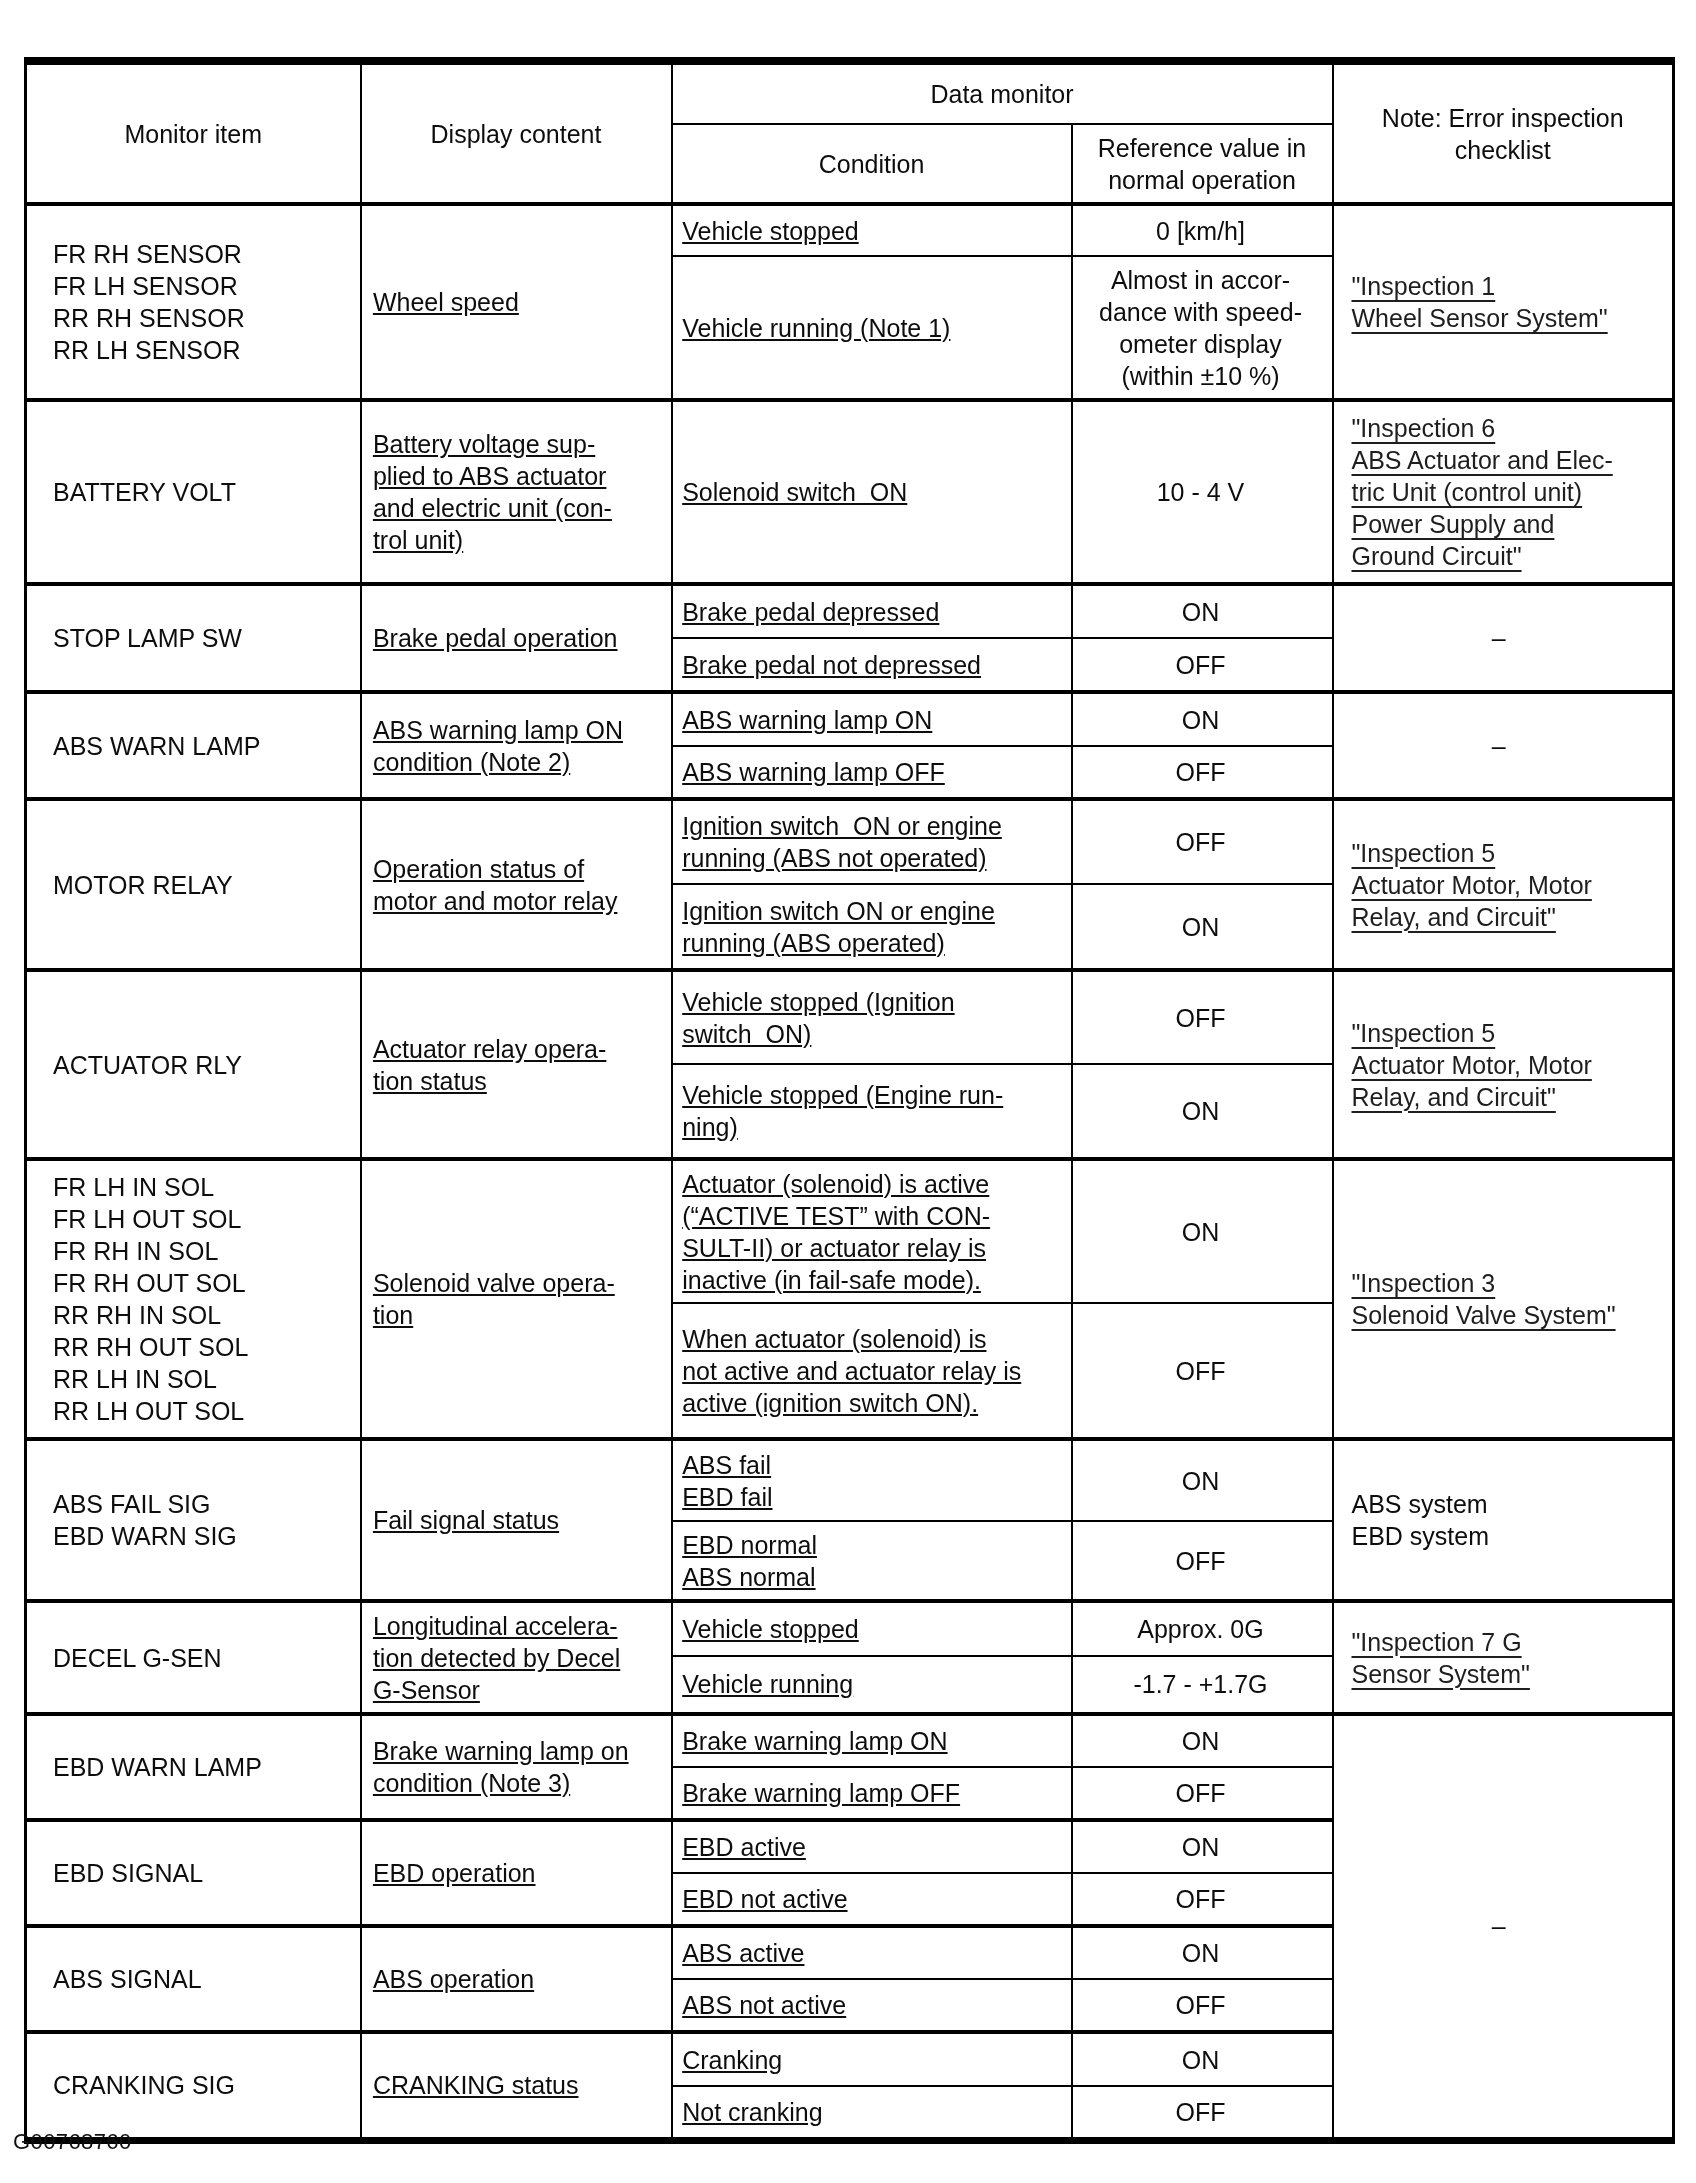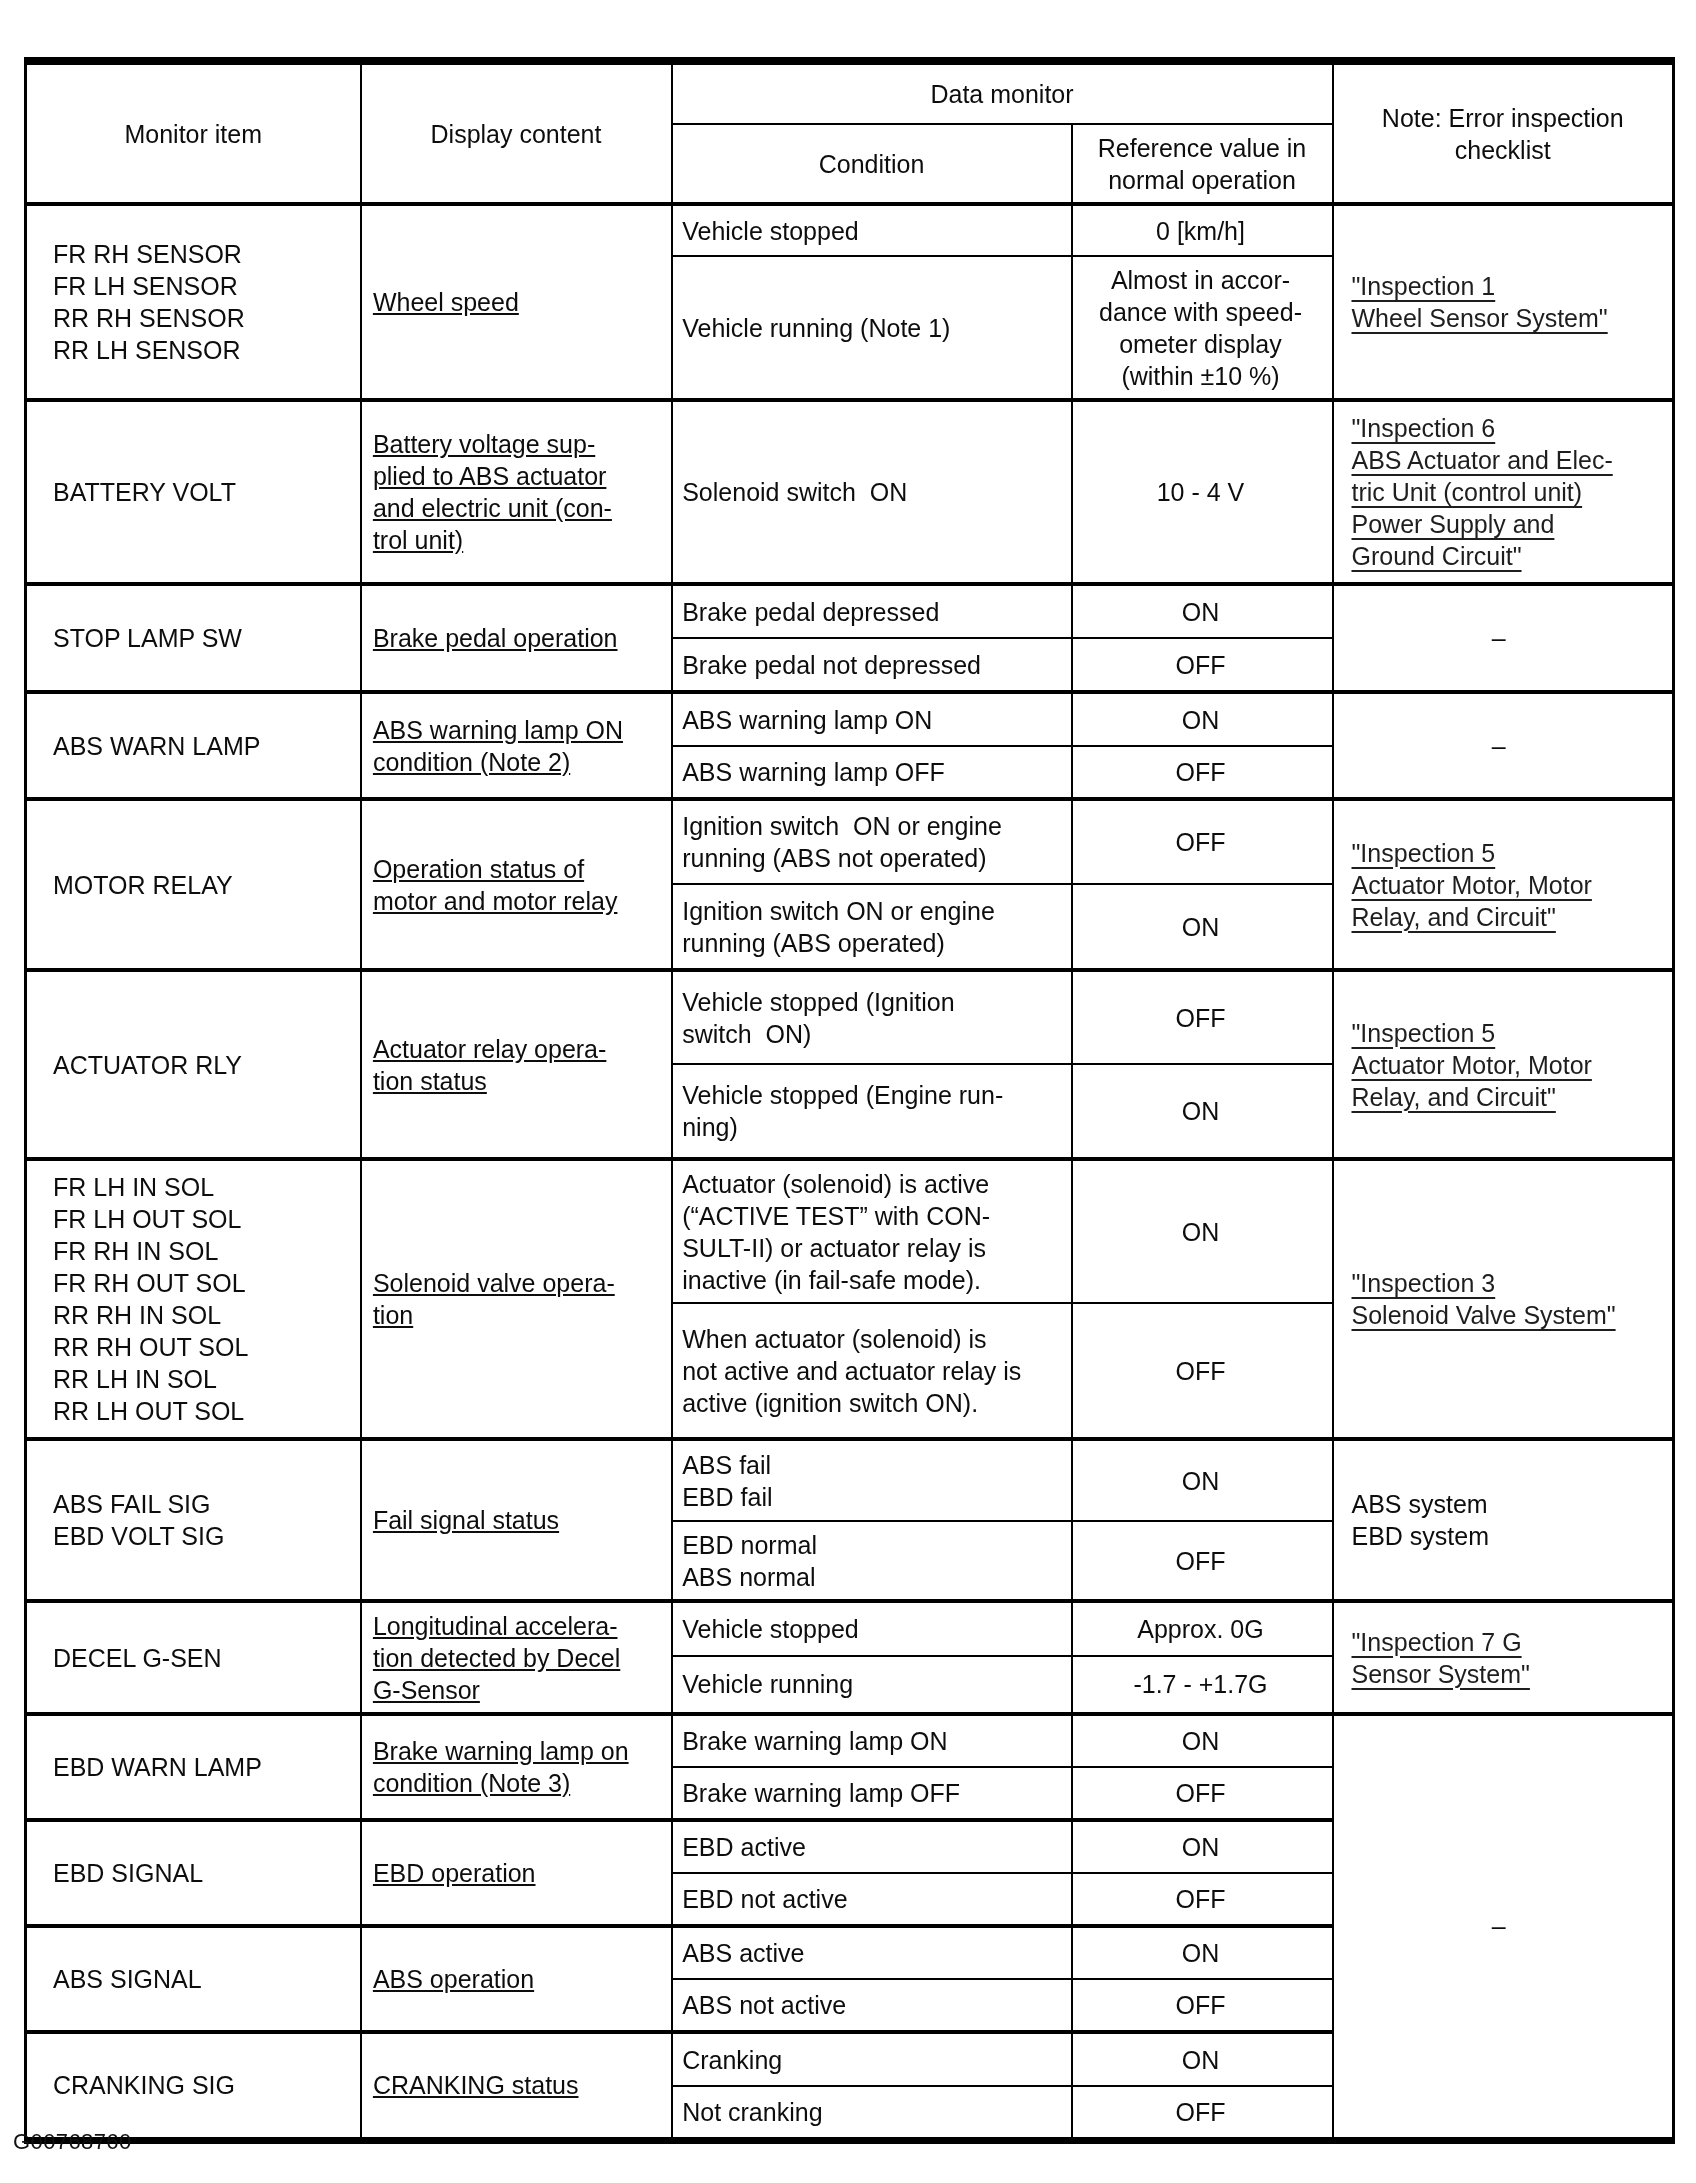--- a/index.html
+++ b/index.html
@@ -27,21 +27,21 @@
     padding:6.5px 8px;
     white-space:pre-wrap;
     overflow:hidden;
   }
   tr.grp>td{border-top:4.9px solid #000;}
   tr.hdr2>th{border-top:2.4px solid #000;}
   thead tr:last-child th, thead{border-bottom:4.9px solid #000;}
   th{text-align:center;font-weight:400;}
   td.monitor{padding-left:26px;text-align:left;}
   td.display{padding-left:11.4px;text-align:left;text-decoration:underline;}
-  td.cond{padding-left:9.7px;text-align:left;}
+  td.cond{padding-left:9.7px;text-align:left;text-decoration:underline;}
   td.val{padding-left:5px;text-align:center;}
   td.check{padding-left:18px;text-align:left;}
   td.dashcell{text-align:center;padding-left:0;}
   .link{
     color:#1e1e1e;
     text-decoration:underline;
     text-decoration-thickness:2px;
     text-underline-offset:4.9px;
   }
   .figid{
@@ -192,21 +192,21 @@
     </tr>
     <tr style="height:136px">
       <td class="cond">When actuator (solenoid) is
 not active and actuator relay is
 active (ignition switch ON).</td>
       <td class="val">OFF</td>
     </tr>
 
     <tr class="grp" style="height:82px">
       <td class="monitor" rowspan="2">ABS FAIL SIG
-EBD VOLT SIG</td>
+EBD WARN SIG</td>
       <td class="display" rowspan="2">Fail signal status</td>
       <td class="cond">ABS fail
 EBD fail</td>
       <td class="val">ON</td>
       <td class="check" rowspan="2">ABS system
 EBD system</td>
     </tr>
     <tr style="height:77px">
       <td class="cond">EBD normal
 ABS normal</td>

